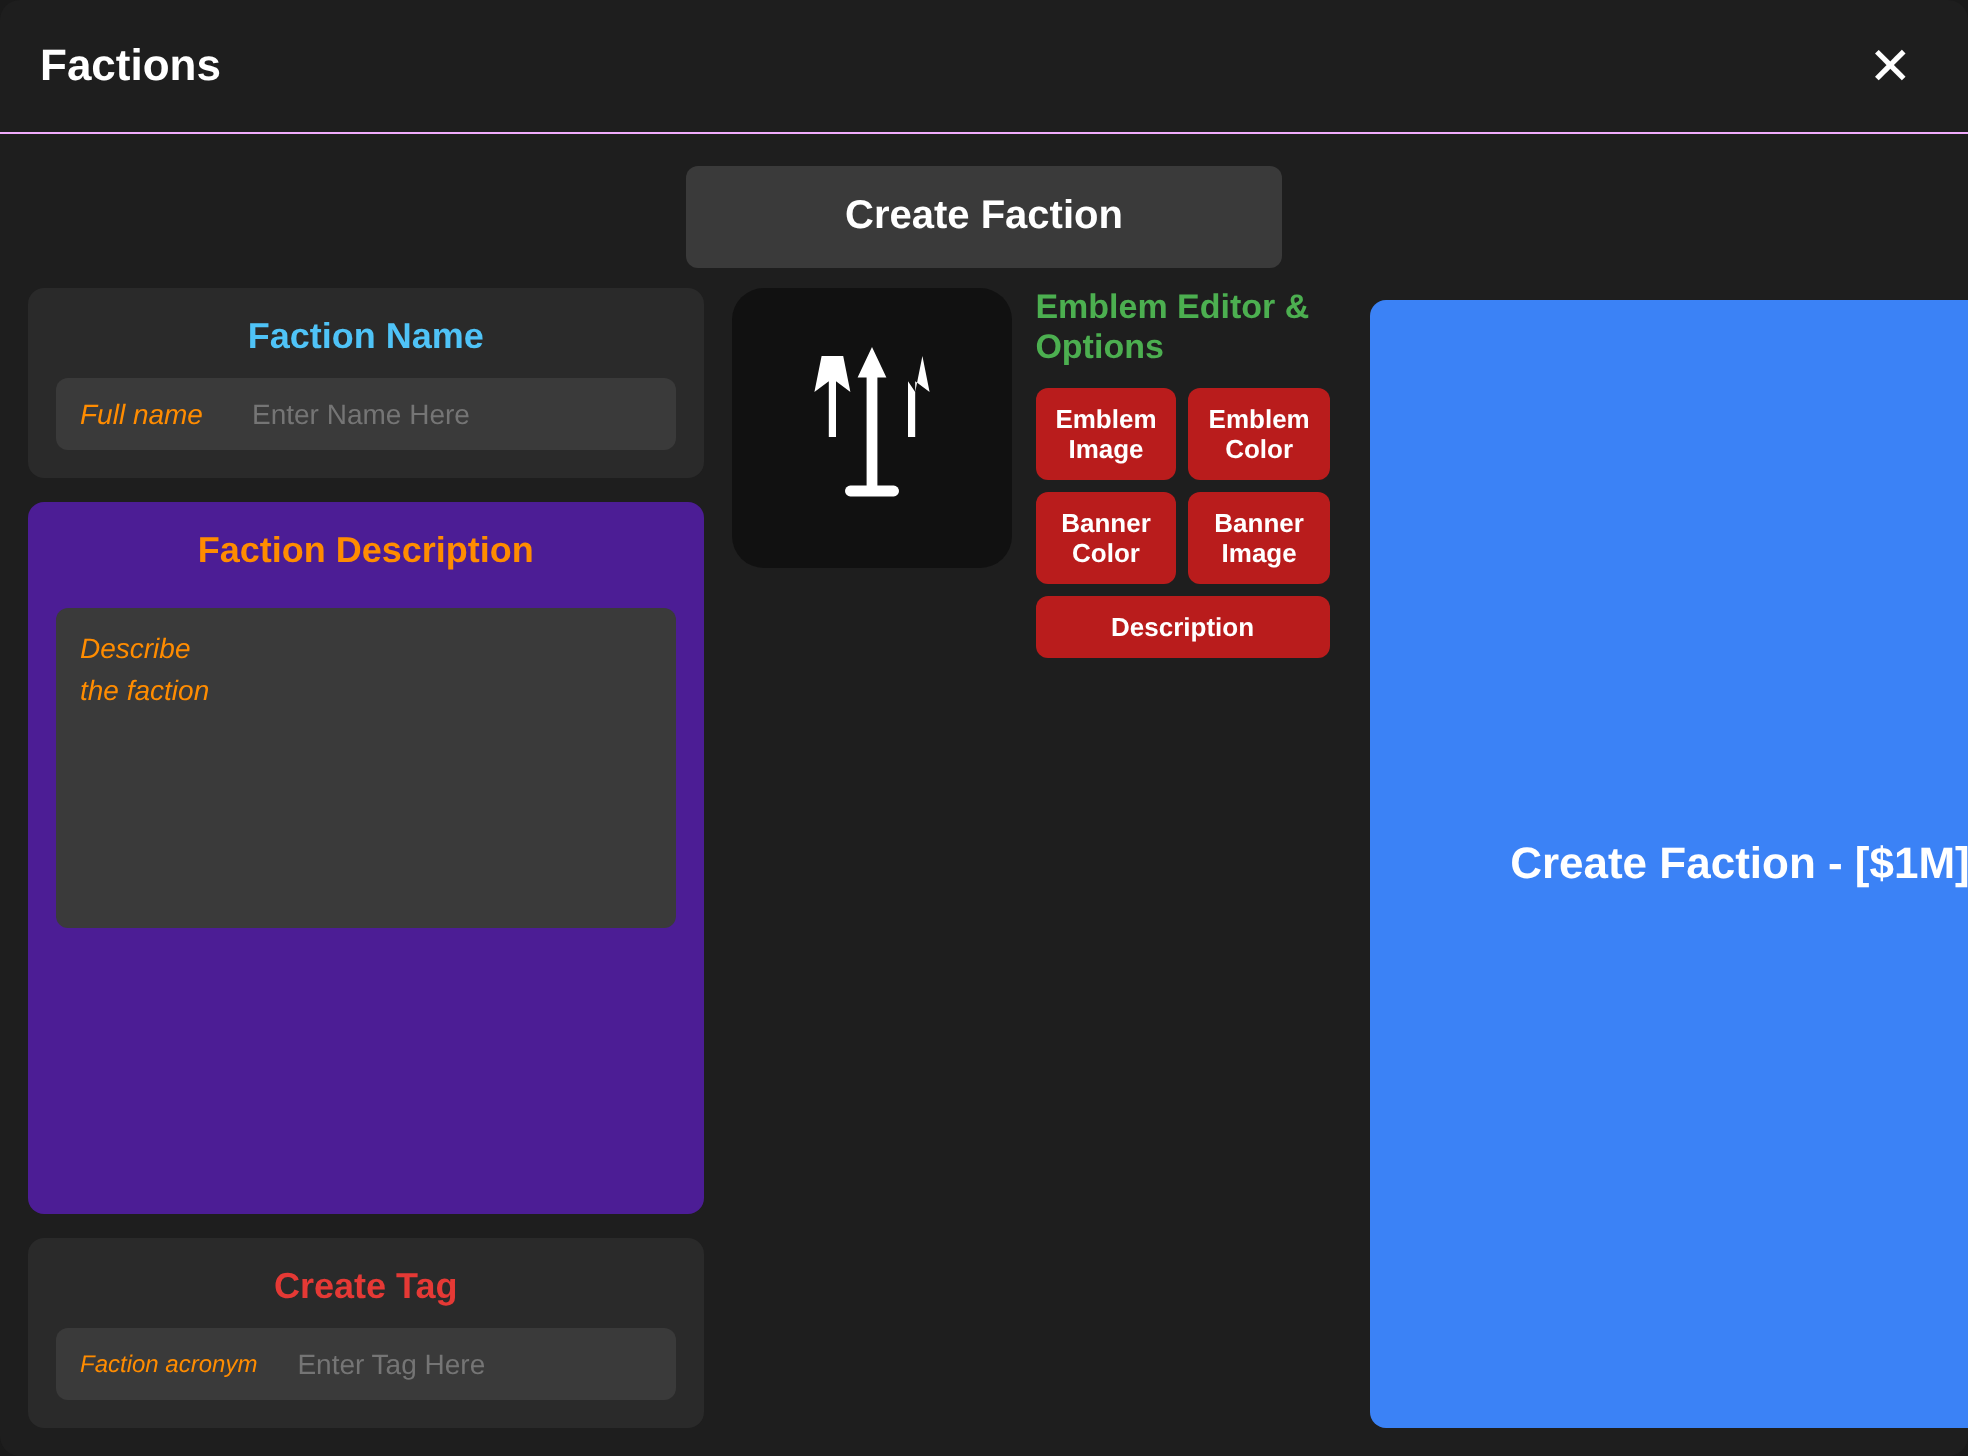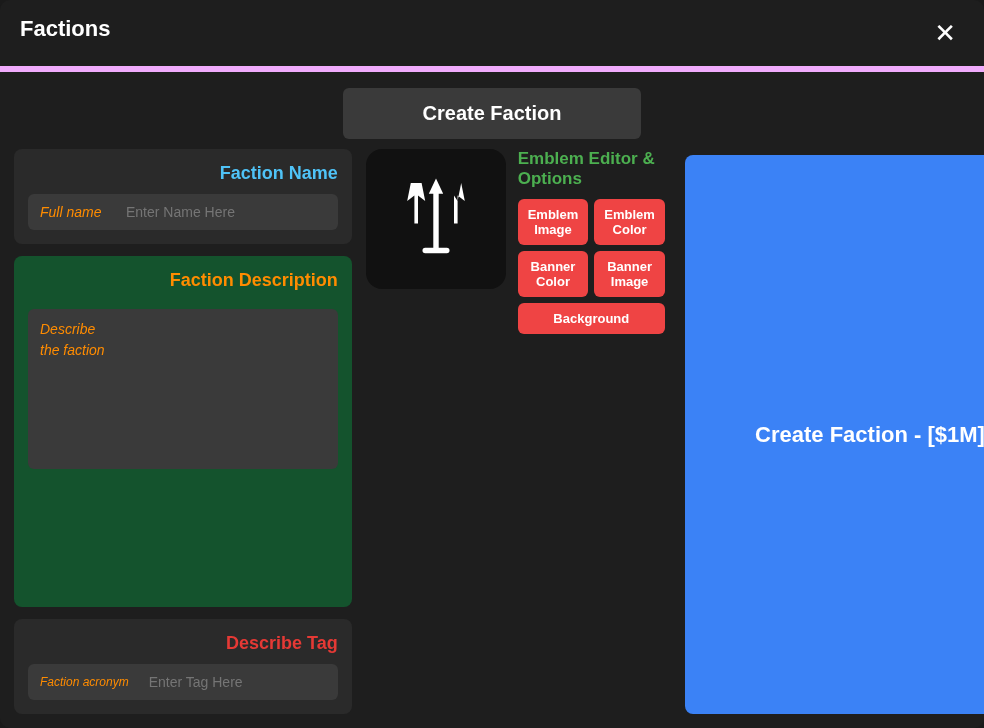--- a/index.html
+++ b/index.html
@@ -16,23 +16,24 @@
       border-radius: 10px;
       width: 984px;
       height: 728px;
       position: relative;
       overflow: hidden;
       display: flex;
       flex-direction: column;
     }
     .modal-header {
       display: flex;
+      align-items: center;
       justify-content: space-between;
       padding: 16px 20px;
-      border-bottom: 6px solid #f0abfc;
+      border-bottom: 1px solid #f0abfc;
       gap: 14px;
     }
     .modal-title {
       color: #fff;
       font-size: 22px;
       font-weight: bold;
     }
     .close-btn {
       color: #fff;
       font-size: 26px;
@@ -76,21 +77,21 @@
       flex-direction: row;
       gap: 10px;
       position: relative;
     }
     .section-box {
       background: #2a2a2a;
       border-radius: 8px;
       padding: 14px;
     }
     .section-title {
-      text-align: right;
+      text-align: center;
       font-size: 18px;
       font-weight: bold;
       margin-bottom: 10px;
     }
     .section-title.blue { color: #4fc3f7; }
     .section-title.orange { color: #ff8c00; }
     .section-title.red { color: #e53935; }
     .input-row {
       display: flex;
       align-items: center;
@@ -109,21 +110,21 @@
     .input-field {
       flex: 1;
       background: none;
       border: none;
       outline: none;
       color: #aaa;
       font-size: 14px;
       padding: 10px 8px;
     }
     .textarea-box {
-      background: #14532d;
+      background: #4c1d95;
       border-radius: 8px;
       flex: 1;
     }
     .textarea-inner {
       background: #3a3a3a;
       border-radius: 6px;
       margin: 0 14px 14px;
       padding: 10px 12px;
       min-height: 160px;
     }
@@ -168,21 +169,21 @@
       font-size: 17px;
       font-weight: bold;
       margin-bottom: 4px;
     }
     .options-grid {
       display: grid;
       grid-template-columns: 1fr 1fr;
       gap: 6px;
     }
     .option-btn {
-      background: #ef4444;
+      background: #b91c1c;
       border: none;
       border-radius: 6px;
       color: #fff;
       font-size: 13px;
       font-weight: bold;
       padding: 8px 10px;
       cursor: pointer;
       text-align: center;
     }
     .option-btn.full-width {
@@ -260,21 +261,21 @@
         </div>
         <div class="textarea-inner">
           <div class="desc-placeholder-italic">
             <span>Describe</span><br>
             <span>the faction</span>
           </div>
         </div>
       </div>
 
       <div class="section-box">
-        <div class="section-title red">Describe Tag</div>
+        <div class="section-title red">Create Tag</div>
         <div class="input-row">
           <span class="input-label" style="font-size:12px;min-width:90px;">Faction acronym</span>
           <input class="input-field" type="text" placeholder="Enter Tag Here" style="">
         </div>
       </div>
     </div>
 
     <div class="right-panel">
 
       <div class="emblem-top-row">
@@ -289,21 +290,21 @@
           </svg>
         </div>
 
         <div class="emblem-options">
           <div class="emblem-options-title">Emblem Editor &amp; Options</div>
           <div class="options-grid">
             <button class="option-btn">Emblem Image</button>
             <button class="option-btn">Emblem Color</button>
             <button class="option-btn">Banner Color</button>
             <button class="option-btn">Banner Image</button>
-            <button class="option-btn full-width">Background</button>
+            <button class="option-btn full-width">Description</button>
           </div>
         </div>
       </div>
 
       <div class="emblem-grid">
 
         <div class="emblem-item selected">
           <svg viewBox="0 0 100 100" fill="white">
             <polygon points="50,5 42,22 47,22 47,85 53,85 53,22 58,22"></polygon>
             <polygon points="22,10 18,30 26,24 26,55 30,55 30,24 38,30 34,10"></polygon>

